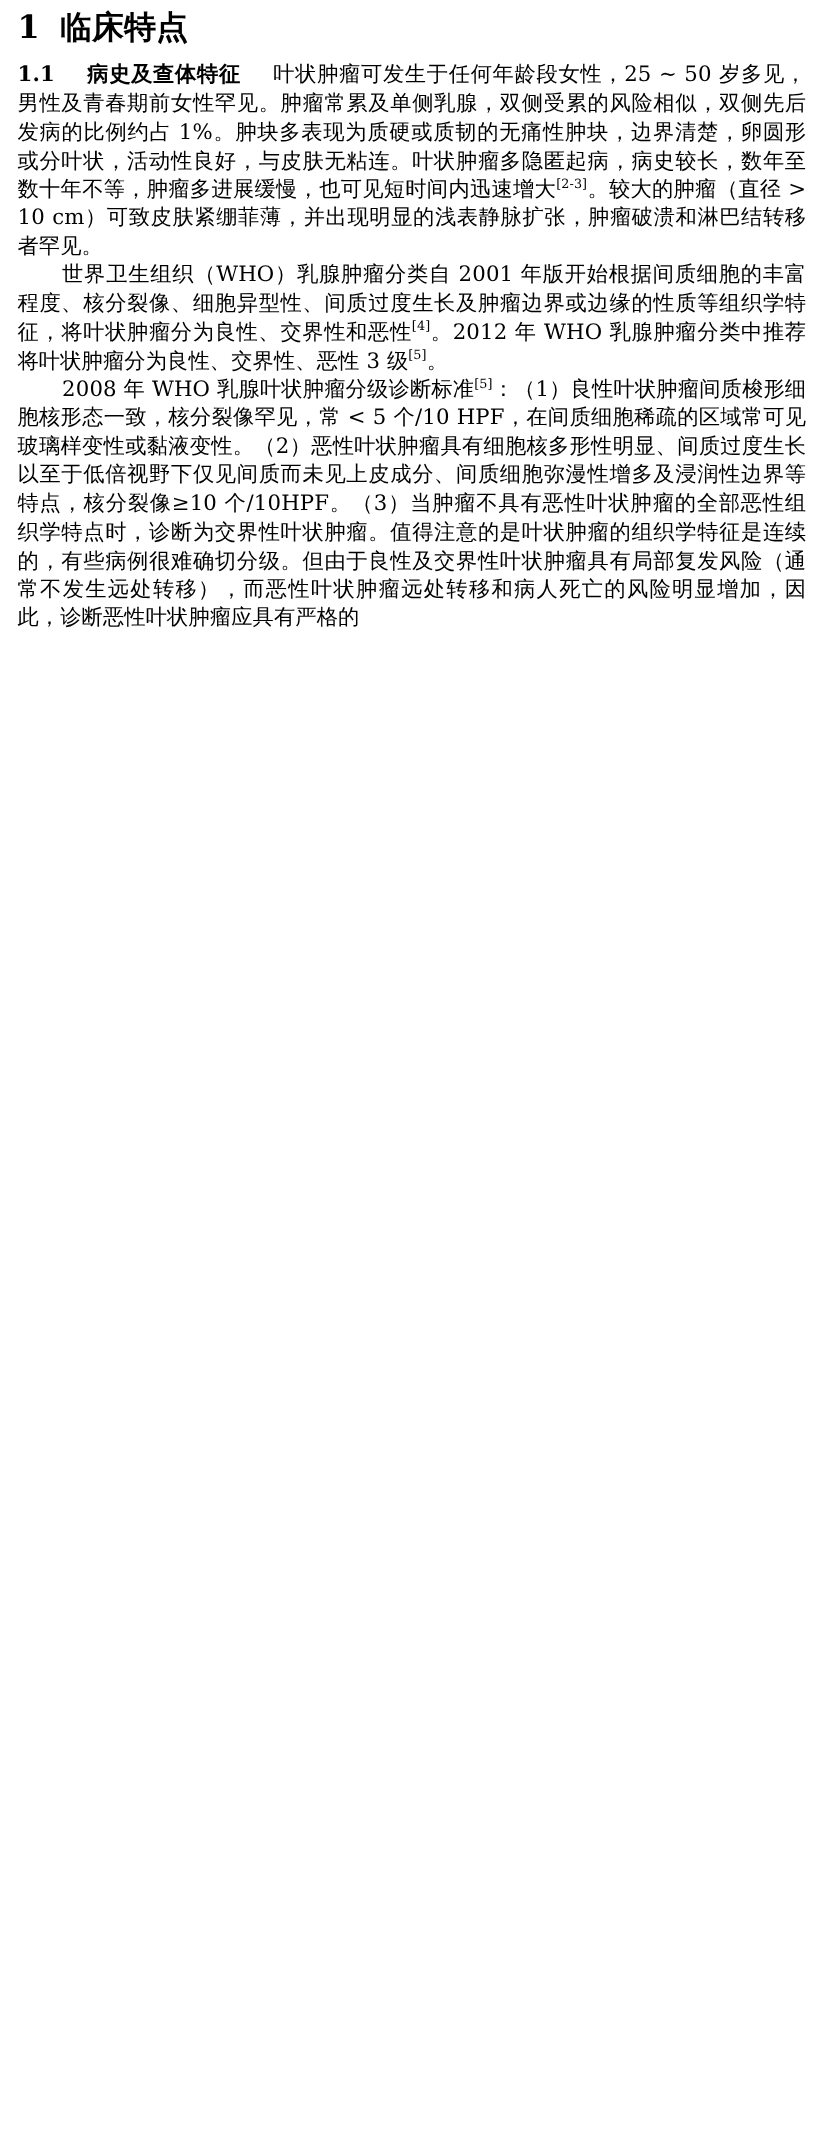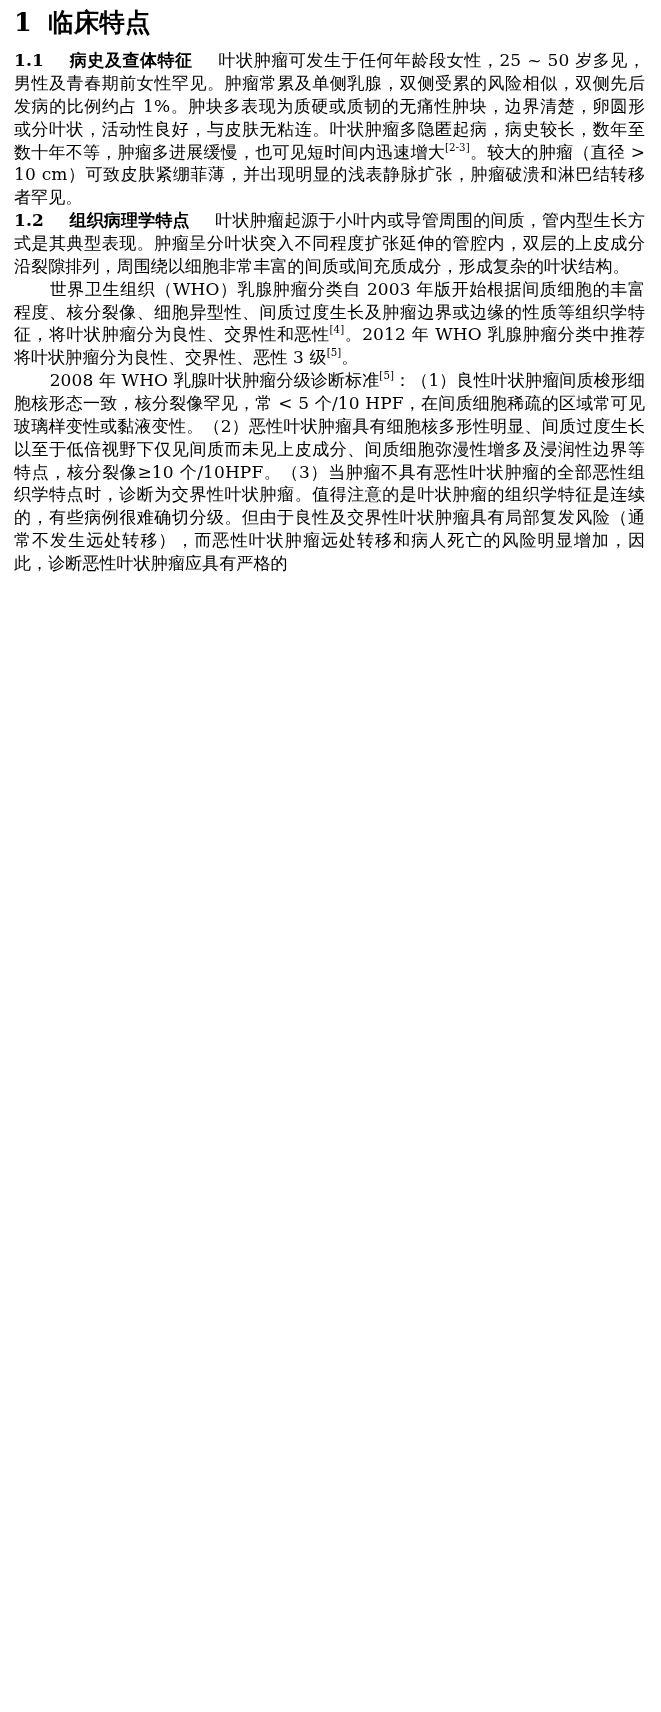--- a/index.html
+++ b/index.html
@@ -66,19 +66,18 @@
 <body>
 
 <div class="page">
 
   <h1 class="sec-heading">
     <span class="sec-num">1</span><span>临床特点</span>
   </h1>
 
   <p class="para"><span class="sub-num">1.1</span><span class="gap-sm"></span><span class="sub-title">病史及查体特征</span><span class="gap-sm"></span><span>叶状肿瘤可发生于任何年龄段女性，25 ~ 50 岁多见，男性及青春期前女性罕见。肿瘤常累及单侧乳腺，双侧受累的风险相似，双侧先后发病的比例约占 1%。肿块多表现为质硬或质韧的无痛性肿块，边界清楚，卵圆形或分叶状，活动性良好，与皮肤无粘连。叶状肿瘤多隐匿起病，病史较长，数年至数十年不等，肿瘤多进展缓慢，也可见短时间内迅速增大</span><sup>[2-3]</sup><span>。较大的肿瘤（直径 &gt; 10 cm）可致皮肤紧绷菲薄，并出现明显的浅表静脉扩张，肿瘤破溃和淋巴结转移者罕见。</span></p>
 
-  <p class="para"><span class="sub-num">1.2</span><span class="gap-sm"></span><span class="sub-title">组织病理学特点</span><span class="gap-sm"></span><span>叶状肿瘤起源于小叶内或导管周围的间质，管内型生长方式是其典型表现。肿瘤呈分叶状突入不同程度扩张延伸的管腔内，双层的上皮成分沿裂隙排列，周围绕以细胞非常丰富的间质或间充质成分，形成复杂的叶状结构。</span></p>
 
-  <p class="para indent-first"><span>世界卫生组织（WHO）乳腺肿瘤分类自 2003 年版开始根据间质细胞的丰富程度、核分裂像、细胞异型性、间质过度生长及肿瘤边界或边缘的性质等组织学特征，将叶状肿瘤分为良性、交界性和恶性</span><sup>[4]</sup><span>。2012 年 WHO 乳腺肿瘤分类中推荐将叶状肿瘤分为良性、交界性、恶性 3 级</span><sup>[5]</sup><span>。</span></p>
+  <p class="para indent-first"><span>世界卫生组织（WHO）乳腺肿瘤分类自 2001 年版开始根据间质细胞的丰富程度、核分裂像、细胞异型性、间质过度生长及肿瘤边界或边缘的性质等组织学特征，将叶状肿瘤分为良性、交界性和恶性</span><sup>[4]</sup><span>。2012 年 WHO 乳腺肿瘤分类中推荐将叶状肿瘤分为良性、交界性、恶性 3 级</span><sup>[5]</sup><span>。</span></p>
 
   <p class="para indent-first"><span>2008 年 WHO 乳腺叶状肿瘤分级诊断标准</span><sup>[5]</sup><span>：（1）良性叶状肿瘤间质梭形细胞核形态一致，核分裂像罕见，常 &lt; 5 个/10 HPF，在间质细胞稀疏的区域常可见玻璃样变性或黏液变性。（2）恶性叶状肿瘤具有细胞核多形性明显、间质过度生长以至于低倍视野下仅见间质而未见上皮成分、间质细胞弥漫性增多及浸润性边界等特点，核分裂像≥10 个/10HPF。（3）当肿瘤不具有恶性叶状肿瘤的全部恶性组织学特点时，诊断为交界性叶状肿瘤。值得注意的是叶状肿瘤的组织学特征是连续的，有些病例很难确切分级。但由于良性及交界性叶状肿瘤具有局部复发风险（通常不发生远处转移），而恶性叶状肿瘤远处转移和病人死亡的风险明显增加，因此，诊断恶性叶状肿瘤应具有严格的</span></p>
 
 </div>
 
 </body></html>

